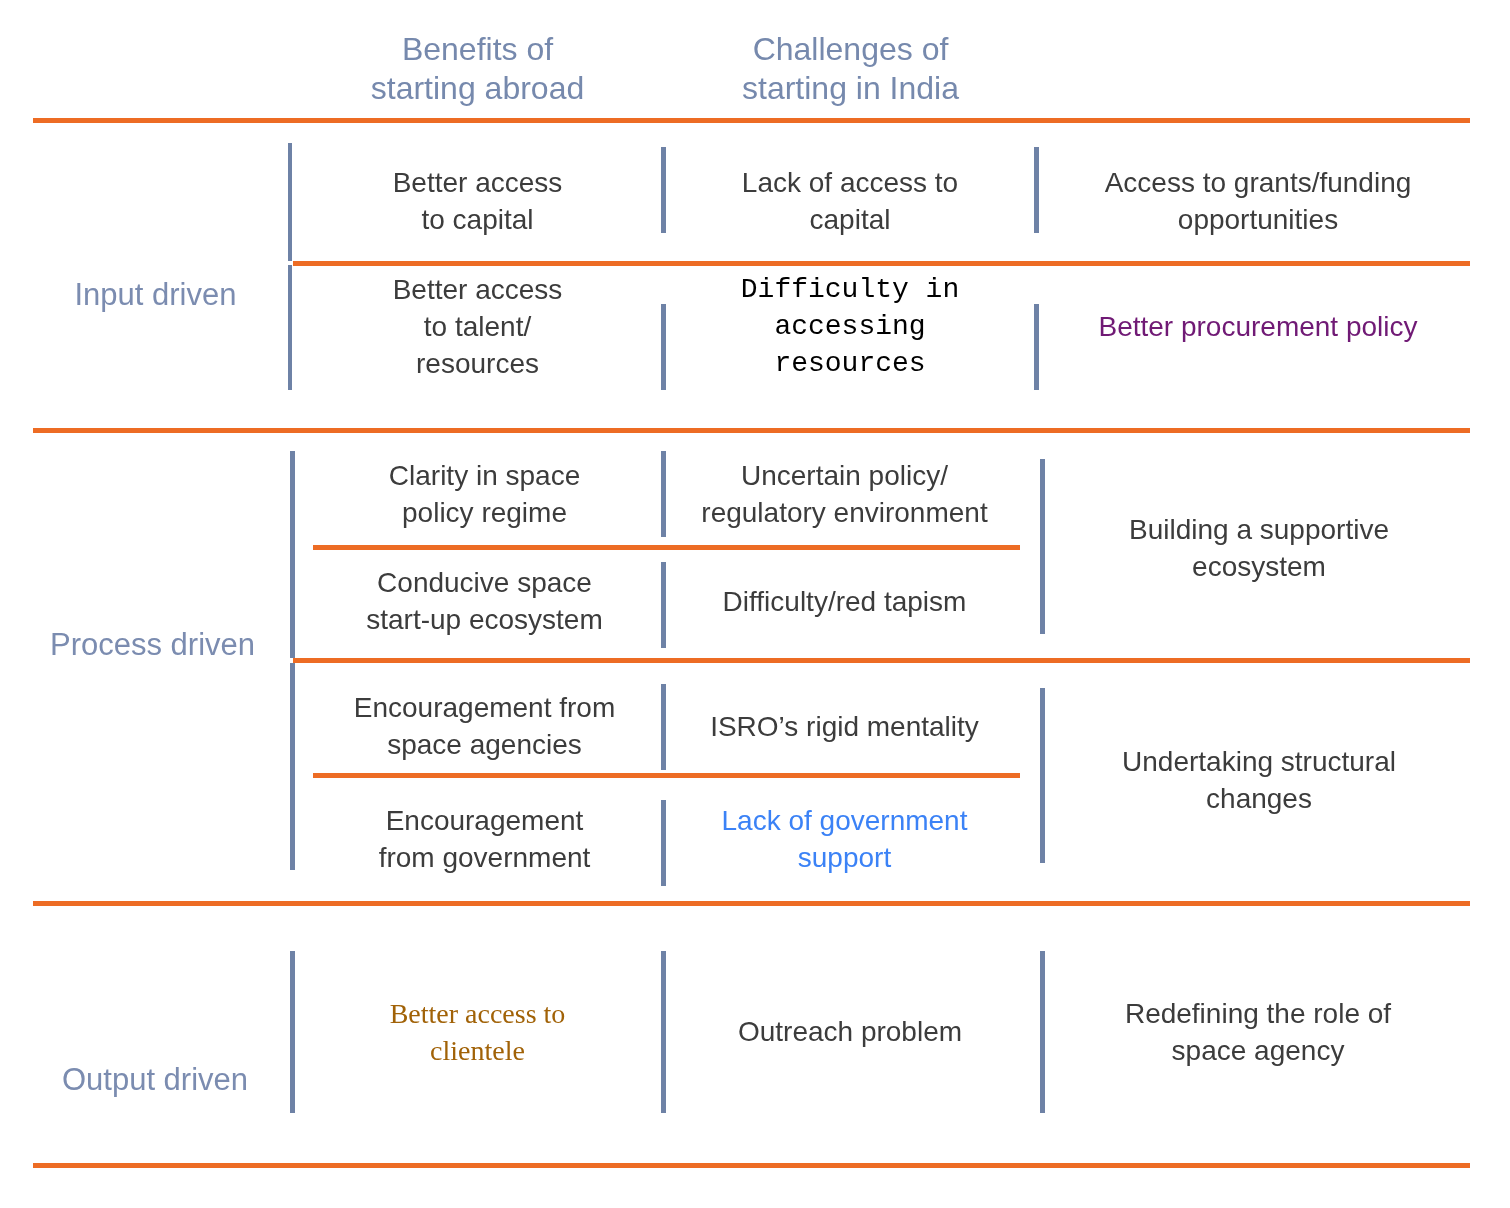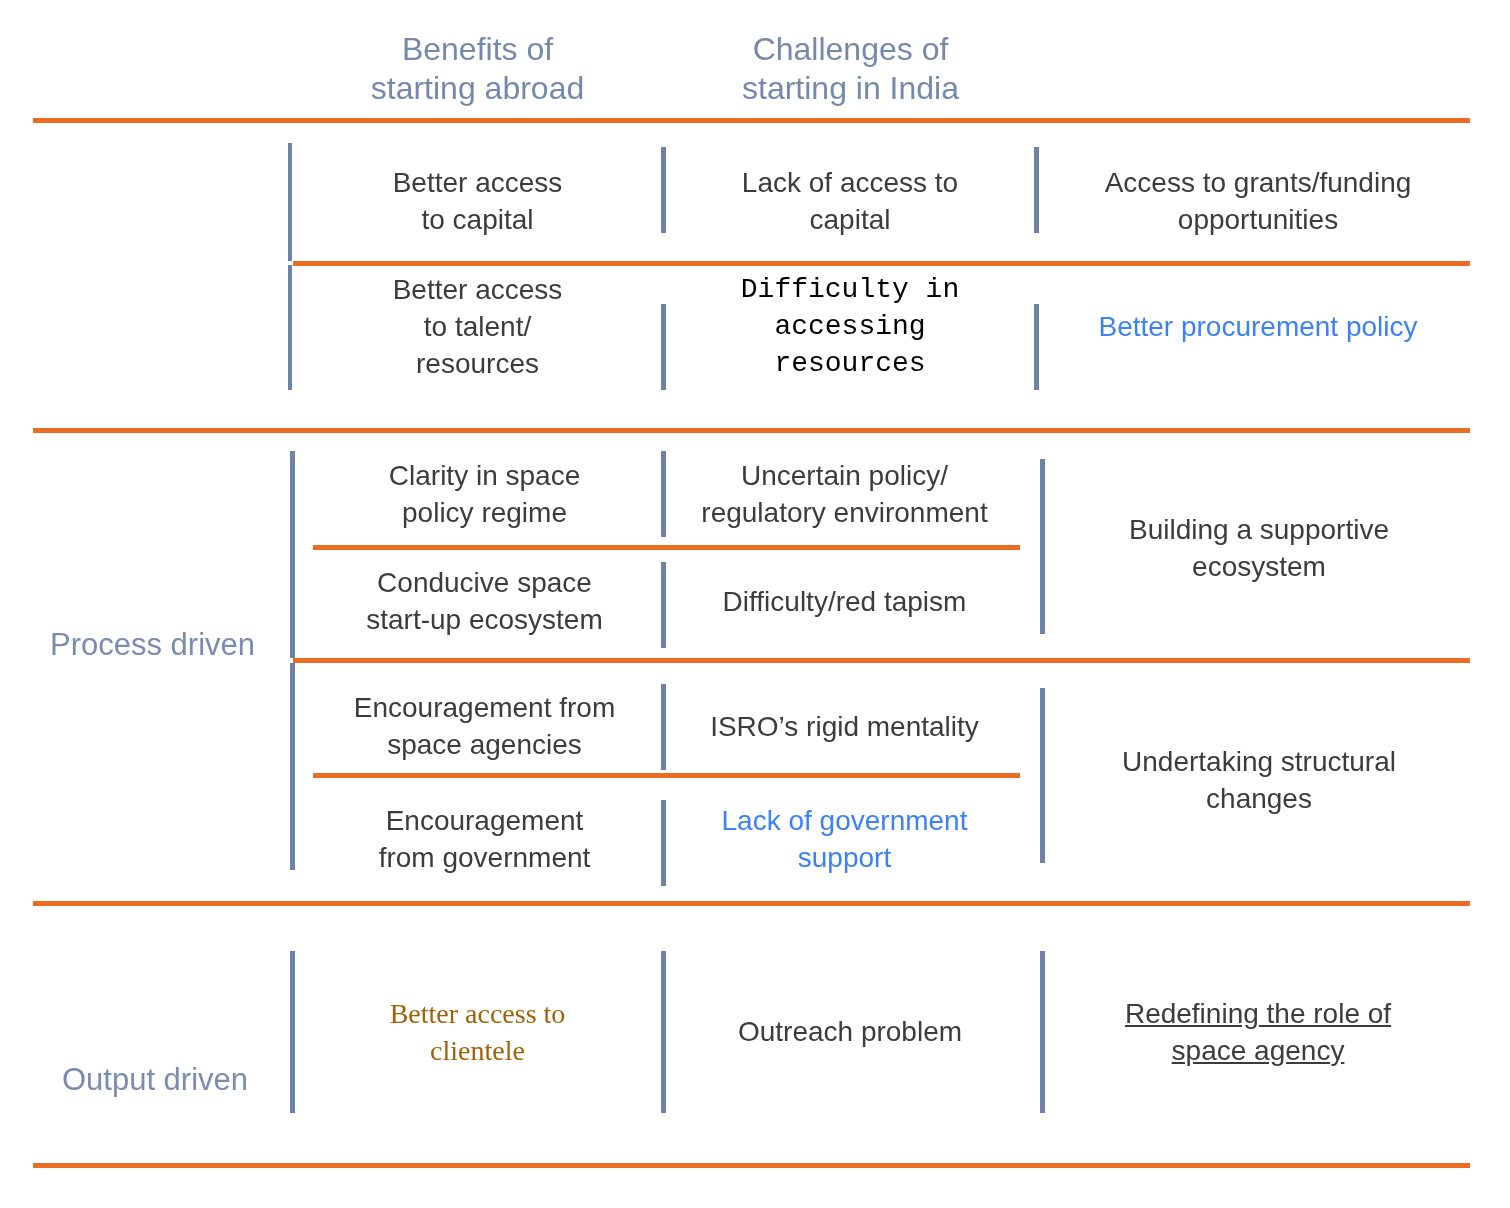--- a/index.html
+++ b/index.html
@@ -180,36 +180,37 @@
 
   <div class="vline" id="v-p2-a" style="background: rgb(110, 130, 166);"></div>
   <div class="vline" id="v-p2-b" style="background: rgb(110, 130, 166);"></div>
   <div class="vline" id="v-p2-c" style="background: rgb(110, 130, 166);"></div>
   <div class="vline" id="v-p2-d" style="background: rgb(110, 130, 166);"></div>
 
   <div class="vline" id="v-o-a" style="background: rgb(110, 130, 166);"></div>
   <div class="vline" id="v-o-b" style="background: rgb(110, 130, 166);"></div>
   <div class="vline" id="v-o-c" style="background: rgb(110, 130, 166);"></div>
 
+  <div class="cat-label" id="cat-input" style="white-space: pre-line; color: rgb(123, 140, 176);">Input driven</div>
   <div class="cat-label" id="cat-process" style="white-space: pre-line; color: rgb(123, 140, 176);">Process driven</div>
   <div class="cat-label" id="cat-output" style="white-space: pre-line; color: rgb(123, 140, 176);">Output driven</div>
 
   <div class="cell" id="c-r1-b" style="white-space: pre-line; color: rgb(60, 60, 60);">Better access
 to capital</div>
   <div class="cell" id="c-r1-c" style="white-space: pre-line; color: rgb(60, 60, 60);">Lack of access to
 capital</div>
   <div class="cell" id="c-r1-d" style="white-space: pre-line; color: rgb(60, 60, 60);">Access to grants/funding
 opportunities</div>
 
   <div class="cell" id="c-r2-b" style="white-space: pre-line; color: rgb(60, 60, 60);">Better access
 to talent/
 resources</div>
   <div class="cell" id="c-r2-c" style="white-space: pre-line; color: #000000; font-family: Liberation Mono, monospace;">Difficulty in accessing
 resources</div>
-  <div class="cell" id="c-r2-d" style="white-space: pre-line; color: #3b82f6;">Better procurement policy</div>
+  <div class="cell" id="c-r2-d" style="white-space: pre-line; color: #701a75;">Better procurement policy</div>
 
   <div class="cell" id="c-r3-b" style="white-space: pre-line; color: rgb(60, 60, 60);">Clarity in space
 policy regime</div>
   <div class="cell" id="c-r3-c" style="white-space: pre-line; color: rgb(60, 60, 60);">Uncertain policy/
 regulatory environment</div>
   <div class="cell" id="c-r4-b" style="white-space: pre-line; color: rgb(60, 60, 60);">Conducive space
 start-up ecosystem</div>
   <div class="cell" id="c-r4-c" style="white-space: pre-line; color: rgb(60, 60, 60);">Difficulty/red tapism</div>
   <div class="cell" id="c-r34-d" style="white-space: pre-line; color: rgb(60, 60, 60);">Building a supportive
 ecosystem</div>
@@ -220,16 +221,16 @@
   <div class="cell" id="c-r6-b" style="white-space: pre-line; color: rgb(60, 60, 60);">Encouragement
 from government</div>
   <div class="cell" id="c-r6-c" style="white-space: pre-line; color: #3b82f6;">Lack of government
 support</div>
   <div class="cell" id="c-r56-d" style="white-space: pre-line; color: rgb(60, 60, 60);">Undertaking structural
 changes</div>
 
   <div class="cell" id="c-r7-b" style="white-space: pre-line; color: #a16207; font-family: Liberation Serif, serif;">Better access to
 clientele</div>
   <div class="cell" id="c-r7-c" style="white-space: pre-line; color: rgb(60, 60, 60);">Outreach problem</div>
-  <div class="cell" id="c-r7-d" style="white-space: pre-line; color: rgb(60, 60, 60); text-decoration: underline;">Redefining the role of
+  <div class="cell" id="c-r7-d" style="white-space: pre-line; color: rgb(60, 60, 60);">Redefining the role of
 space agency</div>
 
 </div>
 
 </body></html>

